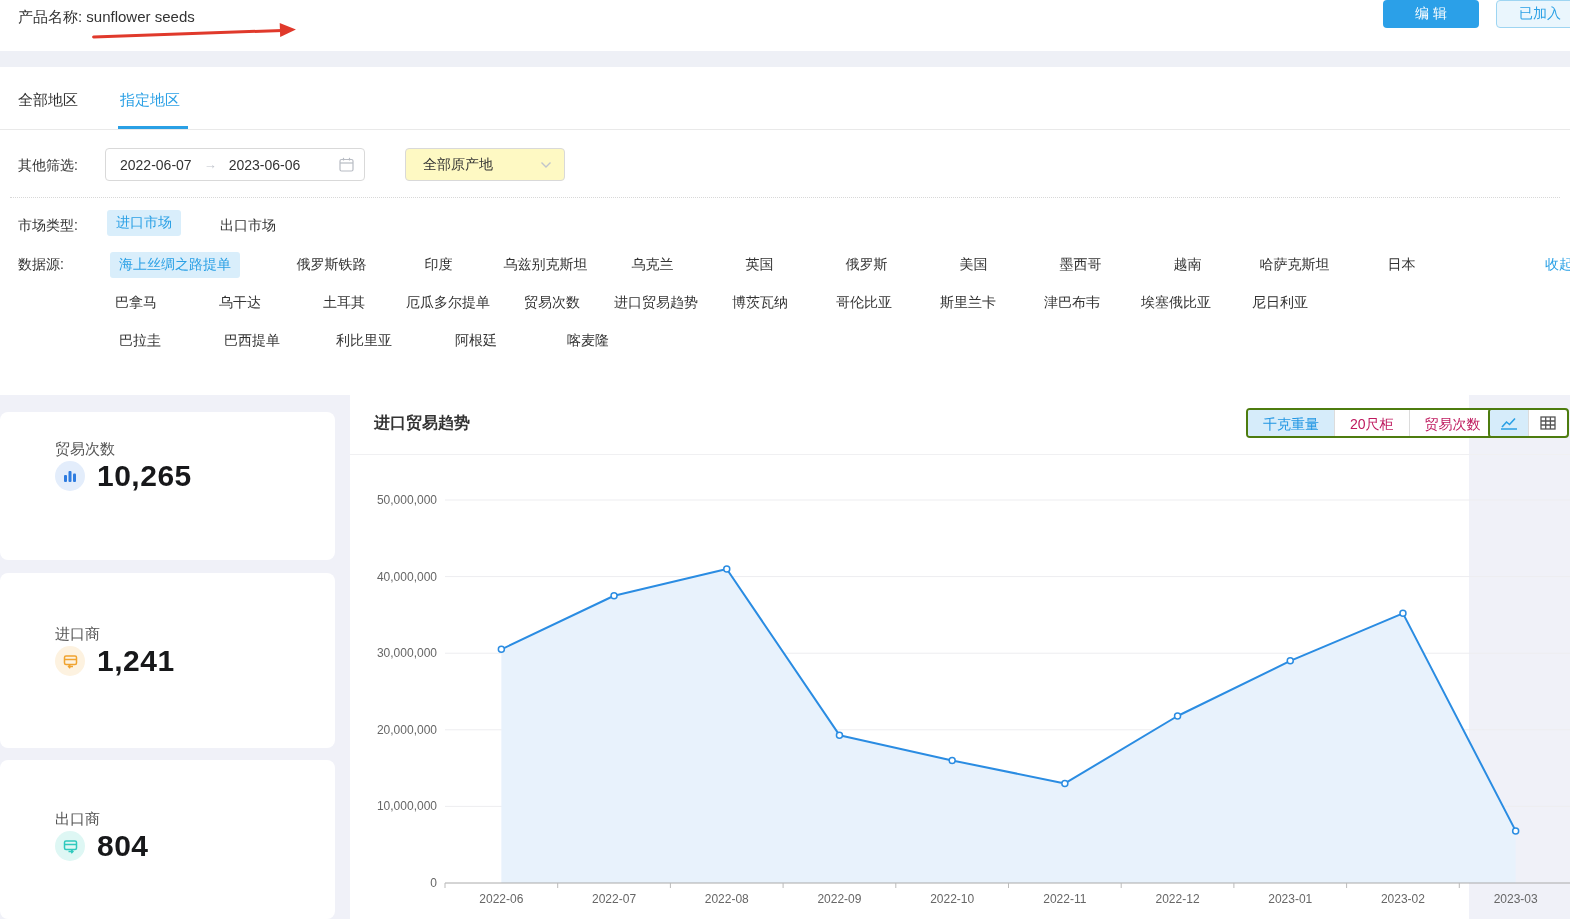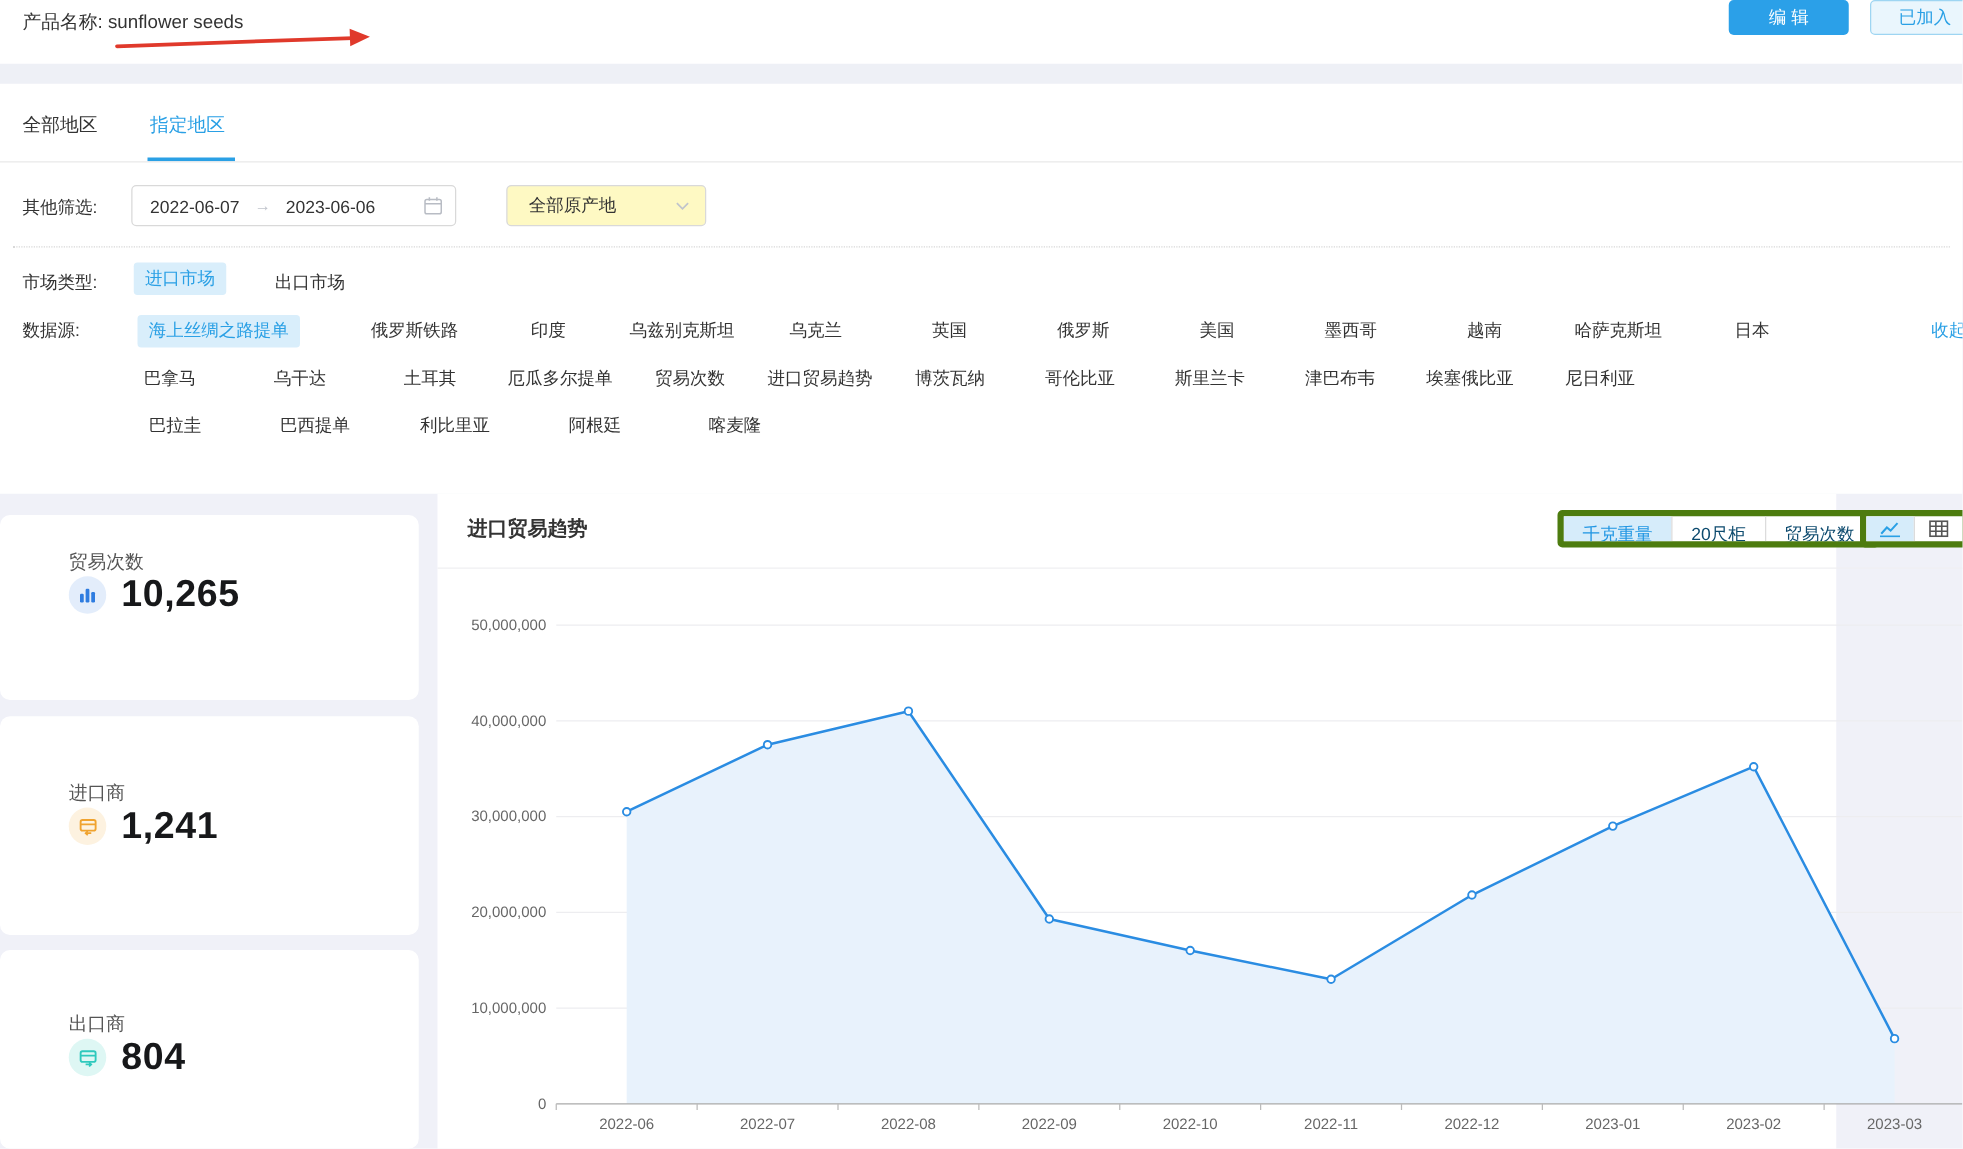--- a/index.html
+++ b/index.html
@@ -53,22 +53,22 @@
   .card3{top:760px;height:159px;padding-top:50px;}
   .card .m-label{font-size:15px;color:#555;}
   .card .m-row{display:flex;align-items:center;gap:12px;}
   .icon-circle{width:30px;height:30px;border-radius:50%;display:flex;align-items:center;justify-content:center;flex:0 0 auto;}
   .m-value{font-size:30px;font-weight:600;color:#17181a;letter-spacing:.5px;}
 
   
   .chart-panel{left:350px;top:395px;width:1119px;height:524px;background:#fff;}
   .chart-title{position:absolute;left:24px;top:18px;font-size:16px;font-weight:600;color:#333;}
   .panel-divider{position:absolute;left:0;top:59px;width:1220px;height:1px;background:#f0f0f2;}
-  .seg-group{position:absolute;top:13px;display:flex;border:5px solid #4d7c0f;border-radius:4px;overflow:hidden;height:30px;box-sizing:border-box;background:#fff;}
-  .seg{padding:0 15px;line-height:28px;border-left:1px solid #dcdcdc;cursor:pointer;color:#0c4a6e;white-space:nowrap;}
+  .seg-group{position:absolute;top:13px;display:flex;border:2px solid #4d7c0f;border-radius:4px;overflow:hidden;height:30px;box-sizing:border-box;background:#fff;}
+  .seg{padding:0 15px;line-height:28px;border-left:1px solid #dcdcdc;cursor:pointer;color:#be185d;white-space:nowrap;}
   .seg:first-child{border-left:none;}
   .seg.active{background:#d6ecfa;color:#2196e3;}
   .unit-group{left:896px;}
   .icon-group{left:1138px;}
   .icon-cell{width:38px;display:flex;align-items:center;justify-content:center;border-left:1px solid #dcdcdc;cursor:pointer;}
   .icon-cell:first-child{border-left:none;}
   .icon-cell.active{background:#d6ecfa;}
   #chart-svg{position:absolute;left:0;top:60px;}
   .ylab,.xlab{font-size:12px;fill:#666;}
 </style>

